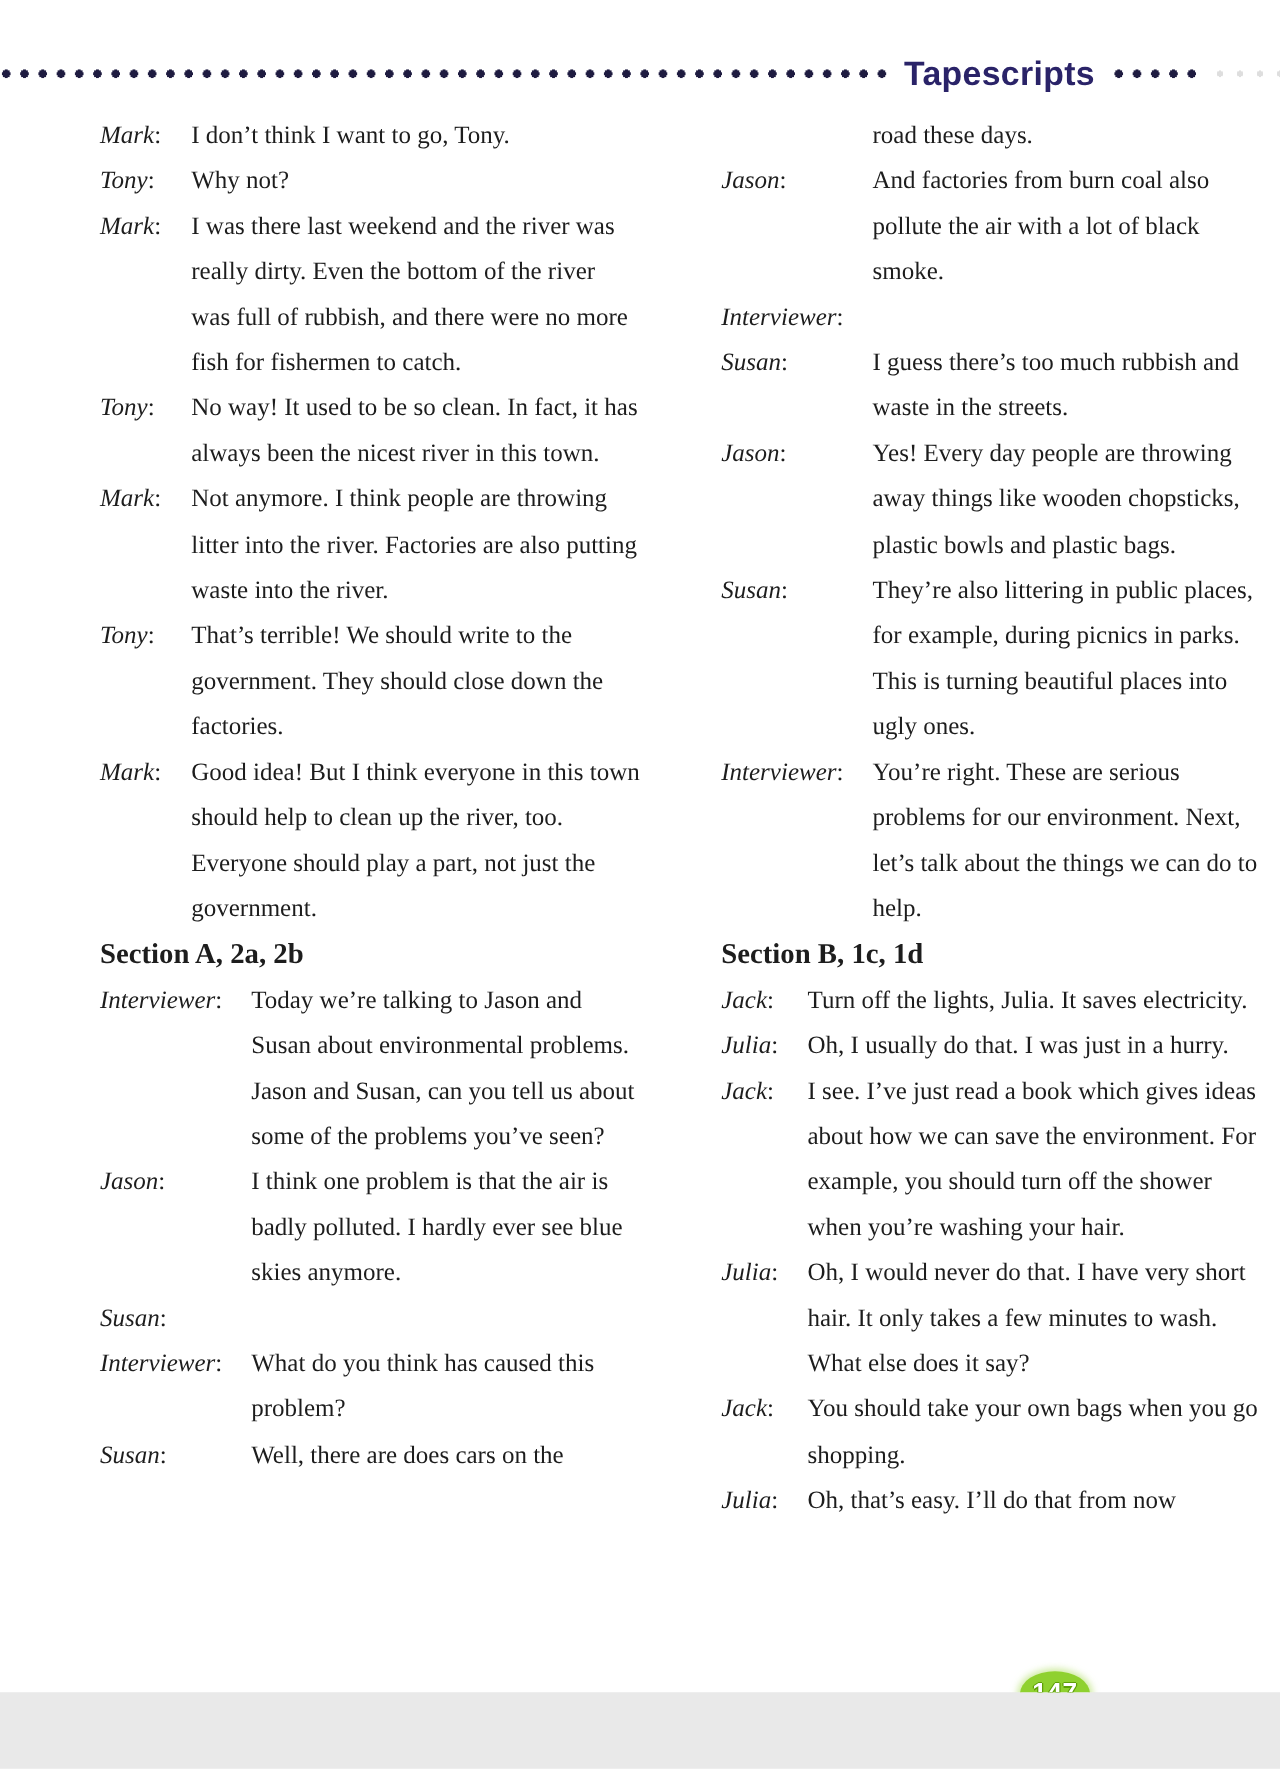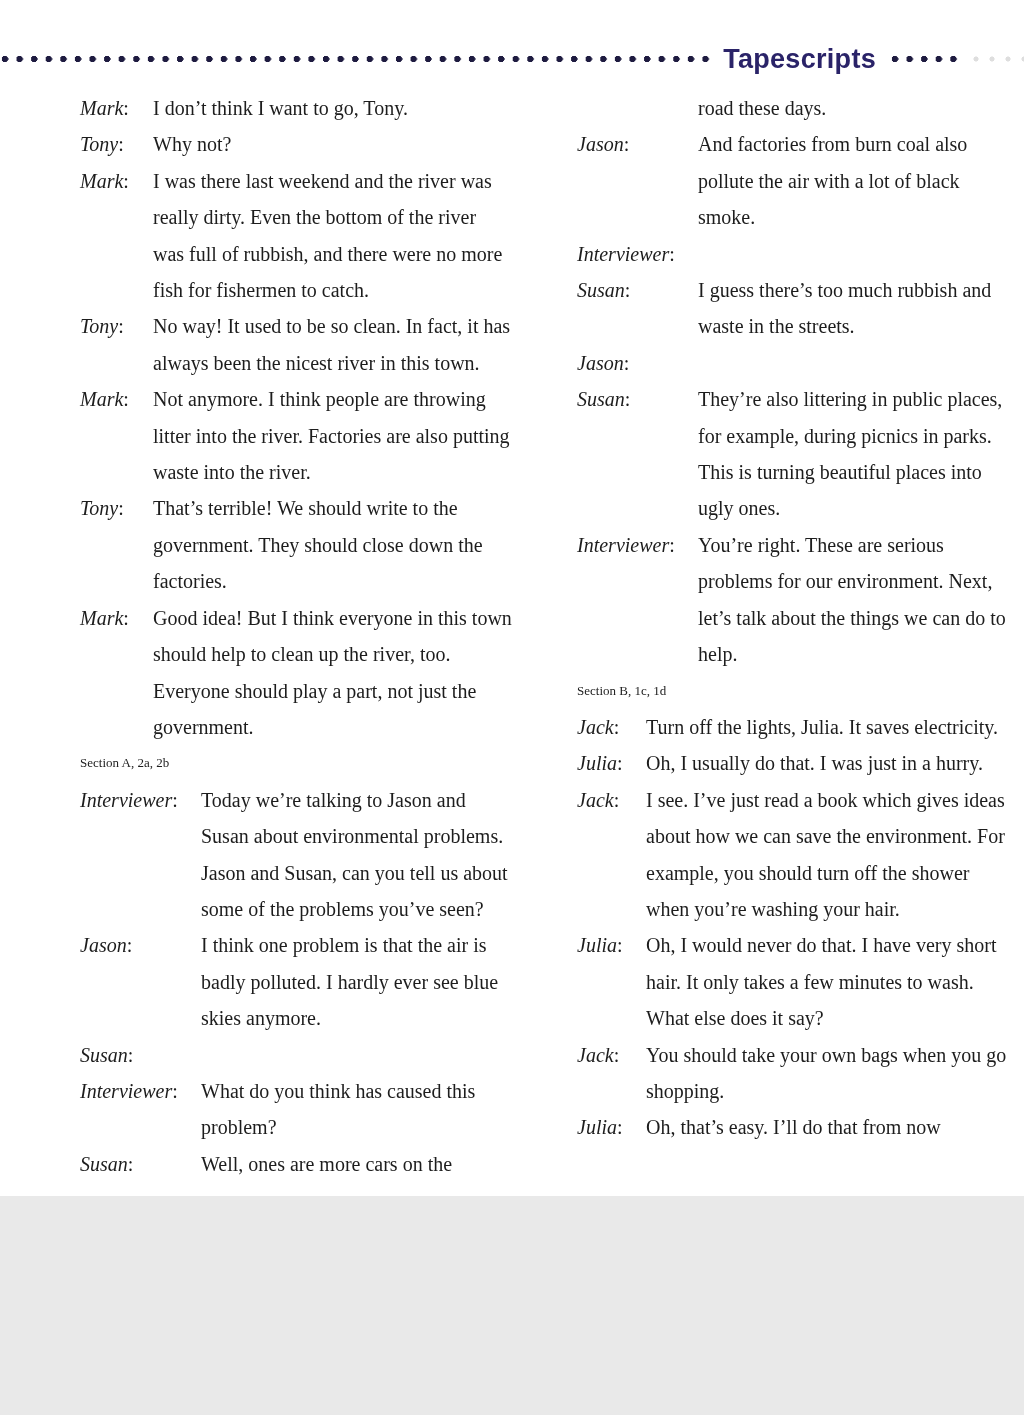--- a/index.html
+++ b/index.html
@@ -1,19 +1,19 @@
 <!DOCTYPE html>
 <html style="--title-color: #2a2368; --dot-color: #1e1b40; --dot-faint-color: #dedede; --text-color: #1d1d1d; --badge-color: #8fd12f; --badge-text-color: #ffffff; --badge-outline-color: #5d9e07;"><head>
 <meta charset="utf-8">
 <style>
   html, body { margin: 0; padding: 0; background: #e9e9e9; }
   .page {
     position: relative;
     width: 1024px;
-    height: 1196px;
+    height: 1354px;
     margin: 0 auto;
     background: #ffffff;
     overflow: hidden;
     font-family: "Liberation Serif", serif;
     font-size: 20px;
     line-height: 36.4px;
     color: var(--text-color, #1d1d1d);
   }
 
   
@@ -58,22 +58,22 @@
   .columns {
     display: flex;
     gap: 65px;
     padding: 16px 34px 0 80px;
     align-items: flex-start;
   }
   .column.left  { width: 432px; flex: none; }
   .column.right { width: 437px; flex: none; }
 
   .heading {
-    font-weight: normal;
-    font-size: 13px;
+    font-weight: bold;
+    font-size: 23px;
   }
   .entry {
     display: grid;
     grid-template-columns: var(--lw, 74px) 1fr;
     align-items: start;
   }
   .speaker { white-space: nowrap; }
   .speaker i { font-style: italic; }
   .group-conversation-1 { --lw: 73px; }
   .group-section-a      { --lw: 121px; }
@@ -160,21 +160,21 @@
           </div>
           <div class="entry">
             <span class="speaker"><i>Susan</i>:</span>
           </div>
           <div class="entry">
             <span class="speaker"><i>Interviewer</i>:</span>
             <div class="text">What do you think has caused this problem?</div>
           </div>
           <div class="entry">
             <span class="speaker"><i>Susan</i>:</span>
-            <div class="text">Well, ones are more cars on the</div>
+            <div class="text">Well, there are does cars on the</div>
           </div>
         </div>
       </section>
     <section class="column right">
         <div class="group group-section-a">
           <div class="entry">
             <span class="speaker"></span>
             <div class="text">road these days.</div>
           </div>
           <div class="entry">
@@ -183,20 +183,21 @@
           </div>
           <div class="entry">
             <span class="speaker"><i>Interviewer</i>:</span>
           </div>
           <div class="entry">
             <span class="speaker"><i>Susan</i>:</span>
             <div class="text">I guess there’s too much rubbish and waste in the streets.</div>
           </div>
           <div class="entry">
             <span class="speaker"><i>Jason</i>:</span>
+            <div class="text">Yes! Every day people are throwing away things like wooden chopsticks, plastic bowls and plastic bags.</div>
           </div>
           <div class="entry">
             <span class="speaker"><i>Susan</i>:</span>
             <div class="text">They’re also littering in public places, for example, during picnics in parks. This is turning beautiful places into ugly ones.</div>
           </div>
           <div class="entry">
             <span class="speaker"><i>Interviewer</i>:</span>
             <div class="text">You’re right. These are serious problems for our environment. Next, let’s talk about the things we can do to help.</div>
           </div>
         </div>

